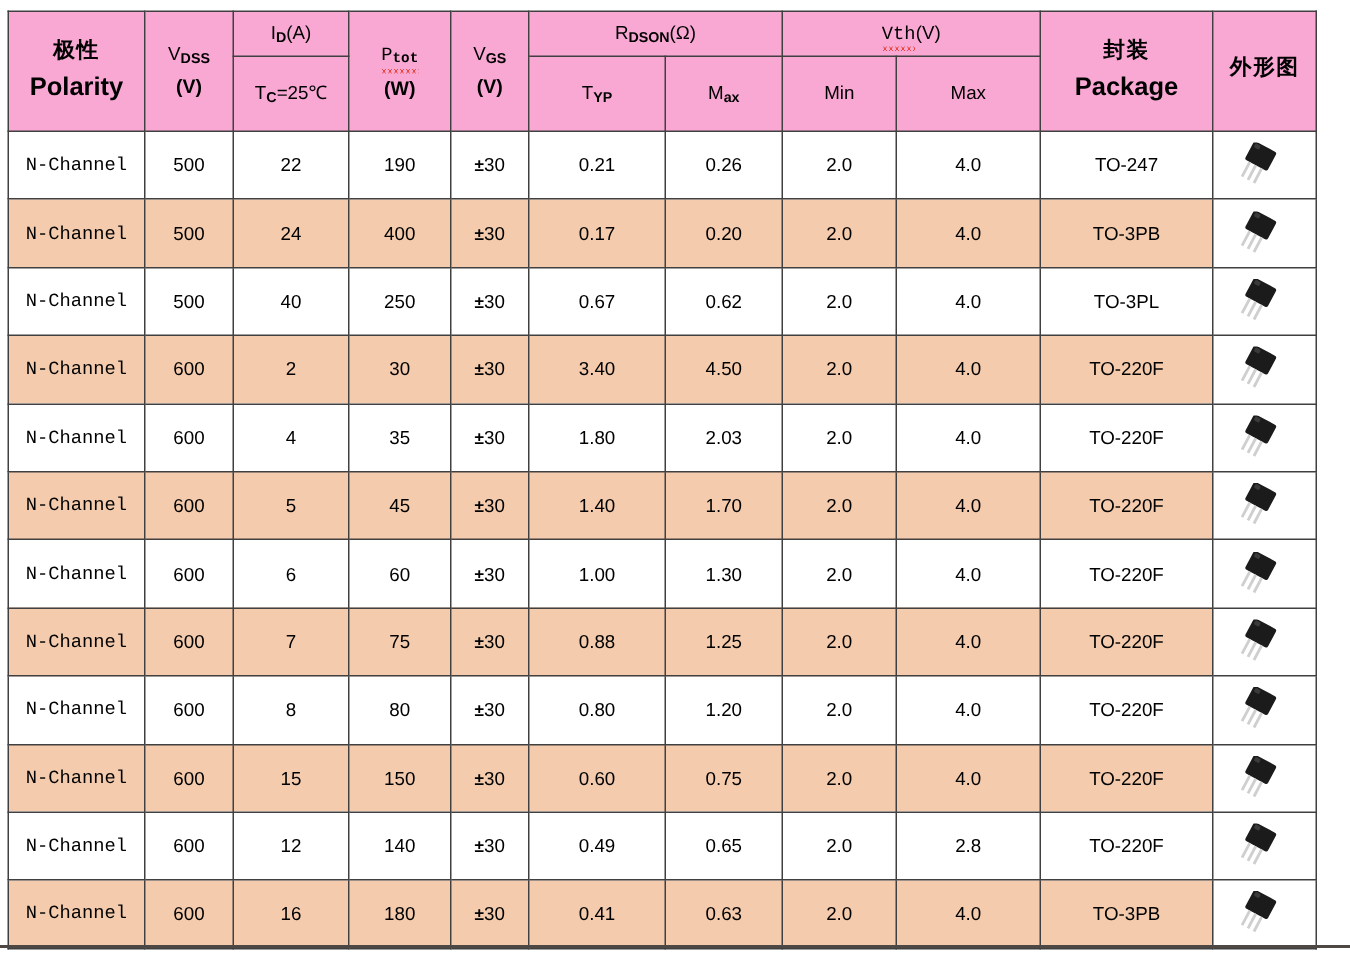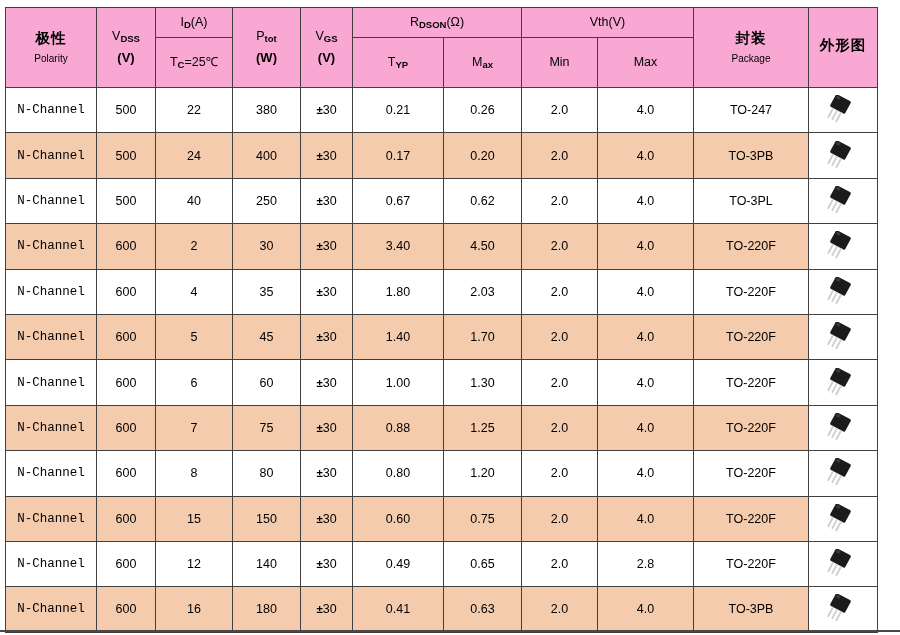--- a/index.html
+++ b/index.html
@@ -53,39 +53,40 @@
   thead th .cn {
     display: block;
     font-family: "DejaVu Sans", "Liberation Sans", sans-serif;
     font-size: 14.5px;
     font-weight: bold;
     letter-spacing: 1px;
     padding-bottom: 3px;
   }
   thead th .en {
     display: block;
-    font-size: 10px;
-    font-weight: normal;
+    font-size: 17px;
+    font-weight: bold;
   }
   thead th .unit {
     display: block;
     font-size: 13px;
     font-weight: bold;
     padding-top: 4px;
   }
   .sub {
     font-size: 9.5px;
     vertical-align: baseline;
     position: relative;
     top: 1.5px;
     font-weight: bold;
   }
   .squig {
     position: relative;
     display: inline-block;
+    font-family: Liberation Mono, monospace;
   }
   .squig::after {
     content: "";
     position: absolute;
     left: 0;
     right: 0;
     bottom: -3px;
     height: 3px;
     background-image:
       linear-gradient(45deg, transparent 45%, #e8453c 45%, #e8453c 55%, transparent 55%),
@@ -183,21 +184,21 @@
         <th class="halfrow" style="height:49px">Min</th>
         <th class="halfrow" style="height:49px">Max</th>
       </tr>
     </thead>
 
     <tbody id="spec-body">
         <tr class="plain">
           <td class="polarity">N-Channel</td>
           <td>500</td>
           <td>22</td>
-          <td>380</td>
+          <td>190</td>
           <td class="vgs"><span class="pm">±</span><span>30</span></td>
           <td>0.21</td>
           <td>0.26</td>
           <td>2.0</td>
           <td>4.0</td>
           <td>TO-247</td>
           <td class="pkgimg">
             <svg class="pkg-svg" width="38" height="30" viewBox="0 0 38 30">
               <g transform="rotate(28 16 11)">
                 <rect x="7" y="2" width="17" height="14" rx="1.5" fill="#1b1b1b"></rect>

